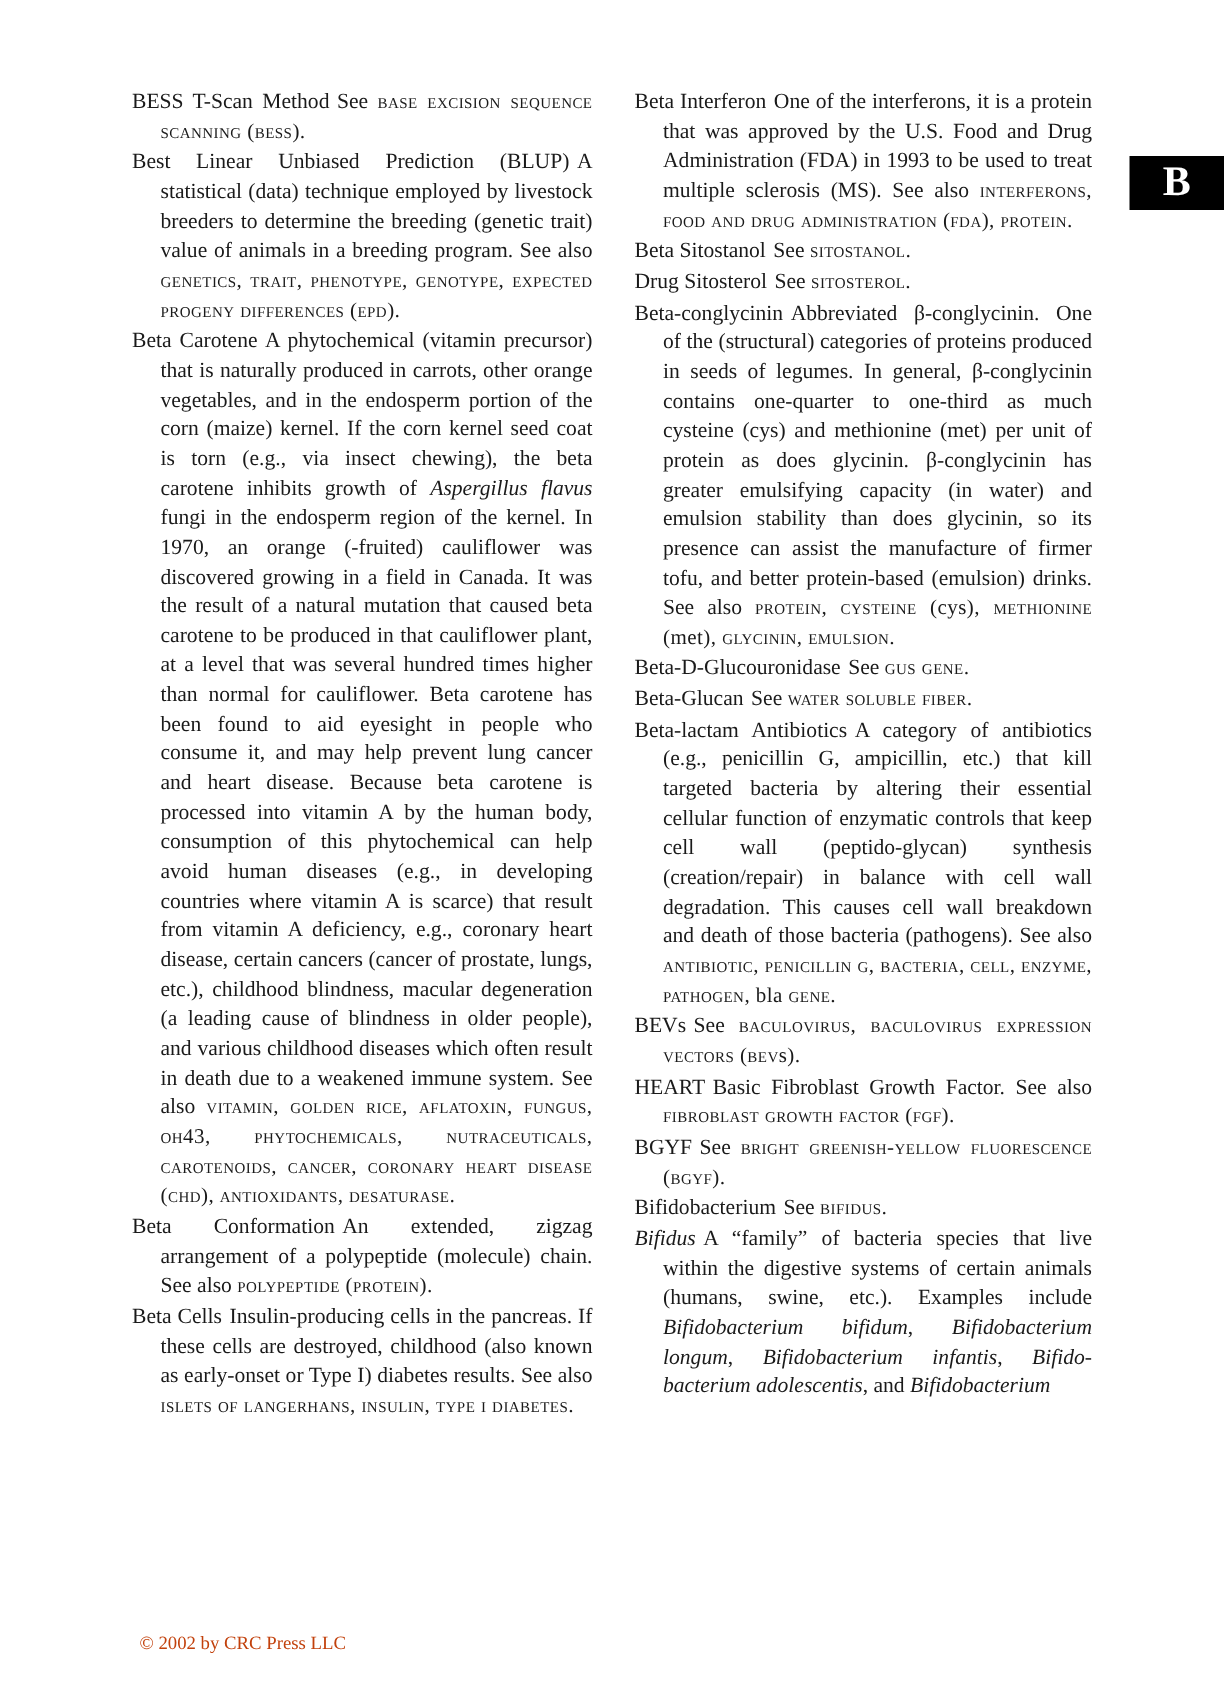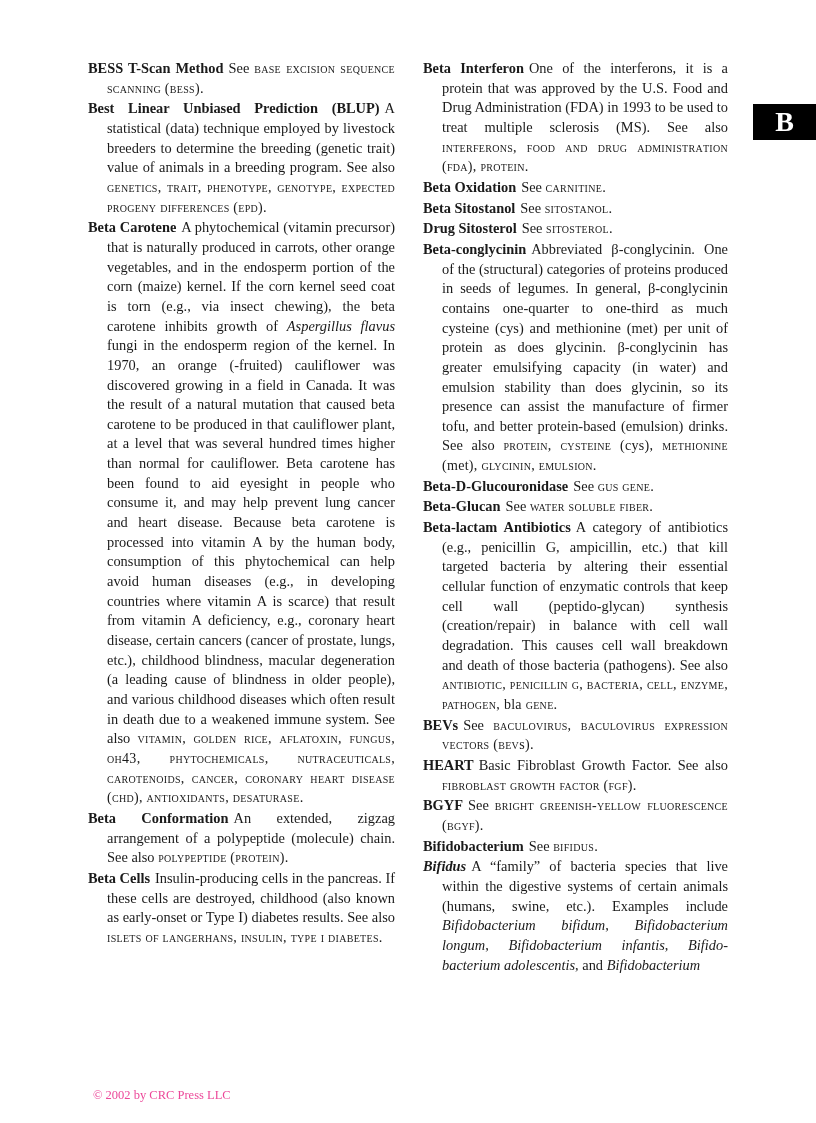--- a/index.html
+++ b/index.html
@@ -13,52 +13,51 @@
       font-size: 14.4px; line-height: 19.65px;
       text-align: justify;
     }
     .col-left { left: 88px; width: 307px; }
     .col-right { left: 423px; width: 305px; }
     .entry {
       padding-left: 19px; text-indent: -19px;
       margin: 0 0 1px 0;
       hyphens: manual;
     }
-    .term { font-weight: bold; margin-right: 5px; }
+    .term { font-weight: normal; margin-right: 5px; }
     .term.italic { font-style: italic; }
     .sc {
       font-variant: small-caps; text-transform: lowercase;
       font-size: 14px; letter-spacing: 0.3px;
     }
     .sc-keep { font-size: 14px; letter-spacing: 0.3px; margin-top: 32px; }
     em { font-style: italic; }
     .thumb-tab {
       position: absolute; left: 753px; top: 104px;
       width: 63px; height: 36px; background: #000000;
       color: #ffffff; display: flex; align-items: center; justify-content: center;
       font-family: "Liberation Serif", serif; font-weight: bold; font-size: 28px;
     }
     .footer {
       position: absolute; left: 93px; top: 1088px;
-      font-size: 12.5px; color: #ec4899;
+      font-size: 12.5px; color: #c2410c;
     }
   </style>
 </head>
 <body>
 
 <div class="column col-left">
     <p class="entry"><span class="term">BESS T-Scan Method</span><span>See </span><span class="sc">BASE EXCISION SEQUENCE SCANNING (BESS)</span><span>.</span></p>
     <p class="entry"><span class="term">Best Linear Unbiased Prediction (BLUP)</span><span>A statistical (data) technique employed by livestock breeders to determine the breeding (genetic trait) value of animals in a breeding program. See also </span><span class="sc">GENETICS, TRAIT, PHENO­TYPE, GENOTYPE, EXPECTED PROGENY DIFFER­ENCES (EPD)</span><span>.</span></p>
     <p class="entry"><span class="term">Beta Carotene</span><span>A phytochemical (vitamin pre­cursor) that is naturally produced in carrots, other orange vegetables, and in the endosperm portion of the corn (maize) ker­nel. If the corn kernel seed coat is torn (e.g., via insect chewing), the beta carotene inhib­its growth of </span><em>Aspergillus flavus</em><span> fungi in the endosperm region of the kernel. In 1970, an orange (-fruited) cauliflower was discovered growing in a field in Canada. It was the result of a natural mutation that caused beta caro­tene to be produced in that cauliflower plant, at a level that was several hundred times higher than normal for cauliflower. Beta car­otene has been found to aid eyesight in peo­ple who consume it, and may help prevent lung cancer and heart disease. Because beta carotene is processed into vitamin A by the human body, consumption of this phyto­chemical can help avoid human diseases (e.g., in developing countries where vitamin A is scarce) that result from vitamin A defi­ciency, e.g., coronary heart disease, certain cancers (cancer of prostate, lungs, etc.), childhood blindness, macular degeneration (a leading cause of blindness in older peo­ple), and various childhood diseases which often result in death due to a weakened immune system. See also </span><span class="sc">VITAMIN, GOLDEN RICE, AFLATOXIN, FUNGUS, OH43, PHYTOCHEMI­CALS, NUTRACEUTICALS, CAROTENOIDS, CANCER, CORONARY HEART DISEASE (CHD), ANTIOXI­DANTS, DESATURASE</span><span>.</span></p>
     <p class="entry"><span class="term">Beta Conformation</span><span>An extended, zigzag arrangement of a polypeptide (molecule) chain. See also </span><span class="sc">POLYPEPTIDE (PROTEIN)</span><span>.</span></p>
     <p class="entry"><span class="term">Beta Cells</span><span>Insulin-producing cells in the pan­creas. If these cells are destroyed, childhood (also known as early-onset or Type I) diabe­tes results. See also </span><span class="sc">ISLETS OF LANGERHANS, INSULIN, TYPE I DIABETES</span><span>.</span></p>
   </div>
 <div class="column col-right">
     <p class="entry"><span class="term">Beta Interferon</span><span>One of the interferons, it is a protein that was approved by the U.S. Food and Drug Administration (FDA) in 1993 to be used to treat multiple sclerosis (MS). See also </span><span class="sc">INTERFERONS, FOOD AND DRUG ADMINISTRA­TION (FDA), PROTEIN</span><span>.</span></p>
-    <p class="entry"><span class="term">Beta Oxidation</span><span>See </span><span class="sc">CARNITINE</span><span>.</span></p>
     <p class="entry"><span class="term">Beta Sitostanol</span><span>See </span><span class="sc">SITOSTANOL</span><span>.</span></p>
     <p class="entry"><span class="term">Drug Sitosterol</span><span>See </span><span class="sc">SITOSTEROL</span><span>.</span></p>
     <p class="entry"><span class="term">Beta-conglycinin</span><span>Abbreviated β-conglycinin. One of the (structural) categories of proteins produced in seeds of legumes. In general, β-conglycinin contains one-quarter to one-third as much cysteine (cys) and methionine (met) per unit of protein as does glycinin. β-conglycinin has greater emulsifying capacity (in water) and emulsion stability than does glycinin, so its presence can assist the manufacture of firmer tofu, and better protein-based (emulsion) drinks. See also </span><span class="sc">PROTEIN, CYSTEINE </span><span class="sc-keep">(cys)</span><span class="sc">, METHIONINE </span><span class="sc-keep">(met)</span><span class="sc">, GLYCININ, EMULSION</span><span>.</span></p>
     <p class="entry"><span class="term">Beta-D-Glucouronidase</span><span>See </span><span class="sc">GUS GENE</span><span>.</span></p>
     <p class="entry"><span class="term">Beta-Glucan</span><span>See </span><span class="sc">WATER SOLUBLE FIBER</span><span>.</span></p>
     <p class="entry"><span class="term">Beta-lactam Antibiotics</span><span>A category of antibi­otics (e.g., penicillin G, ampicillin, etc.) that kill targeted bacteria by altering their essen­tial cellular function of enzymatic controls that keep cell wall (peptido-glycan) synthe­sis (creation/repair) in balance with cell wall degradation. This causes cell wall breakdown and death of those bacteria (pathogens). See also </span><span class="sc">ANTIBIOTIC, PENICILLIN G, BACTERIA, CELL, ENZYME, PATHOGEN, </span><span class="sc-keep">bla</span><span class="sc"> GENE</span><span>.</span></p>
     <p class="entry"><span class="term">BEVs</span><span>See </span><span class="sc">BACULOVIRUS, BACULOVIRUS EXPRES­SION VECTORS (BEV</span><span class="sc-keep">s</span><span class="sc">)</span><span>.</span></p>
     <p class="entry"><span class="term">HEART</span><span>Basic Fibroblast Growth Factor. See also </span><span class="sc">FIBROBLAST GROWTH FACTOR (FGF)</span><span>.</span></p>
     <p class="entry"><span class="term">BGYF</span><span>See </span><span class="sc">BRIGHT GREENISH-YELLOW FLUORES­CENCE (BGYF)</span><span>.</span></p>
     <p class="entry"><span class="term">Bifidobacterium</span><span>See </span><span class="sc">BIFIDUS</span><span>.</span></p>

